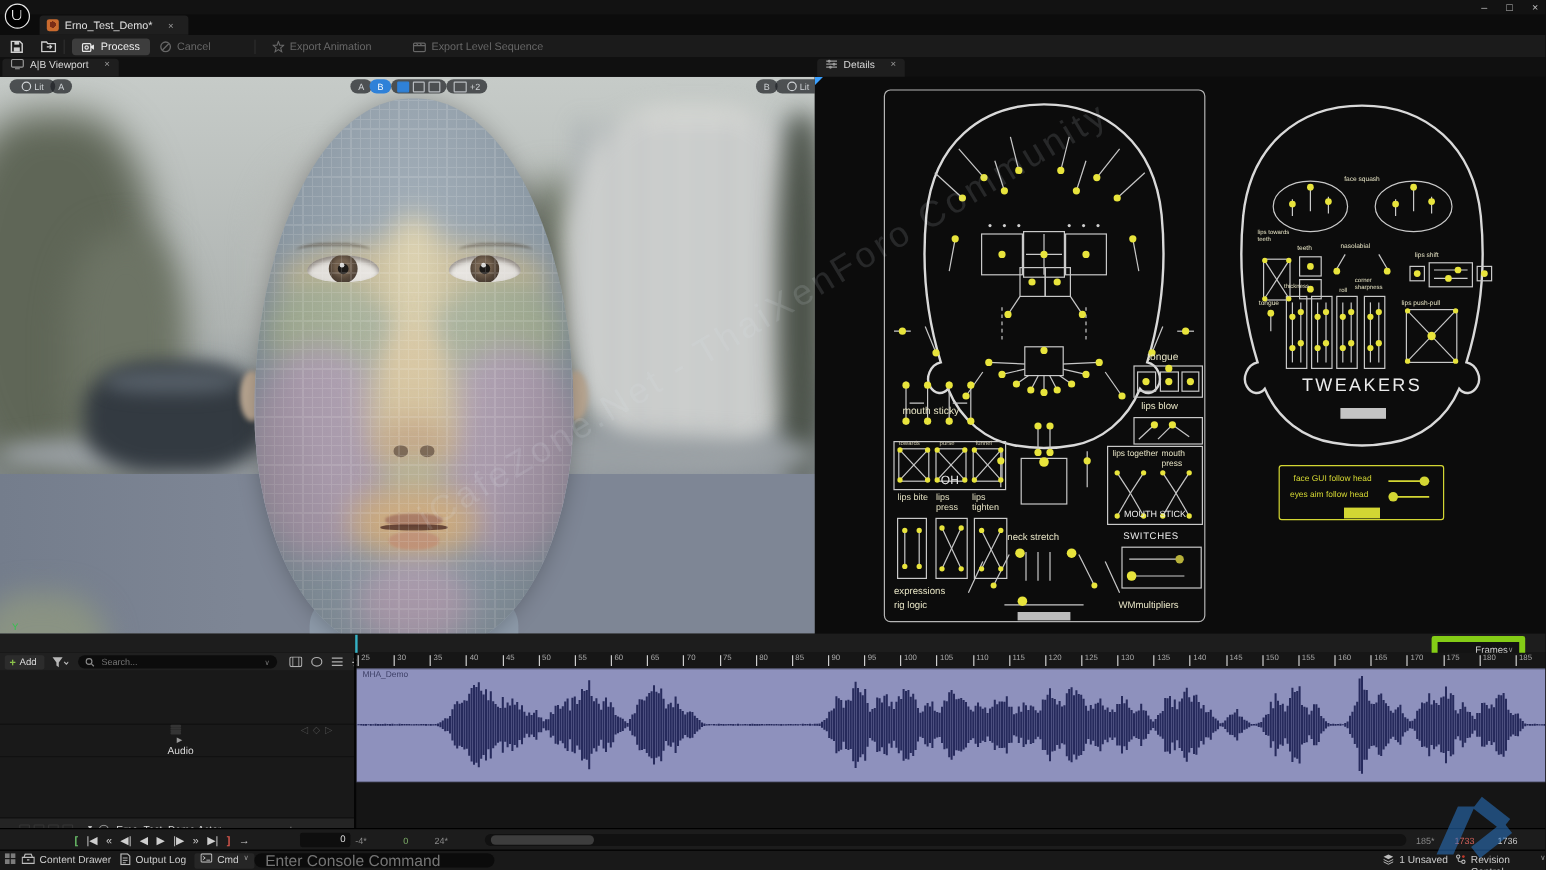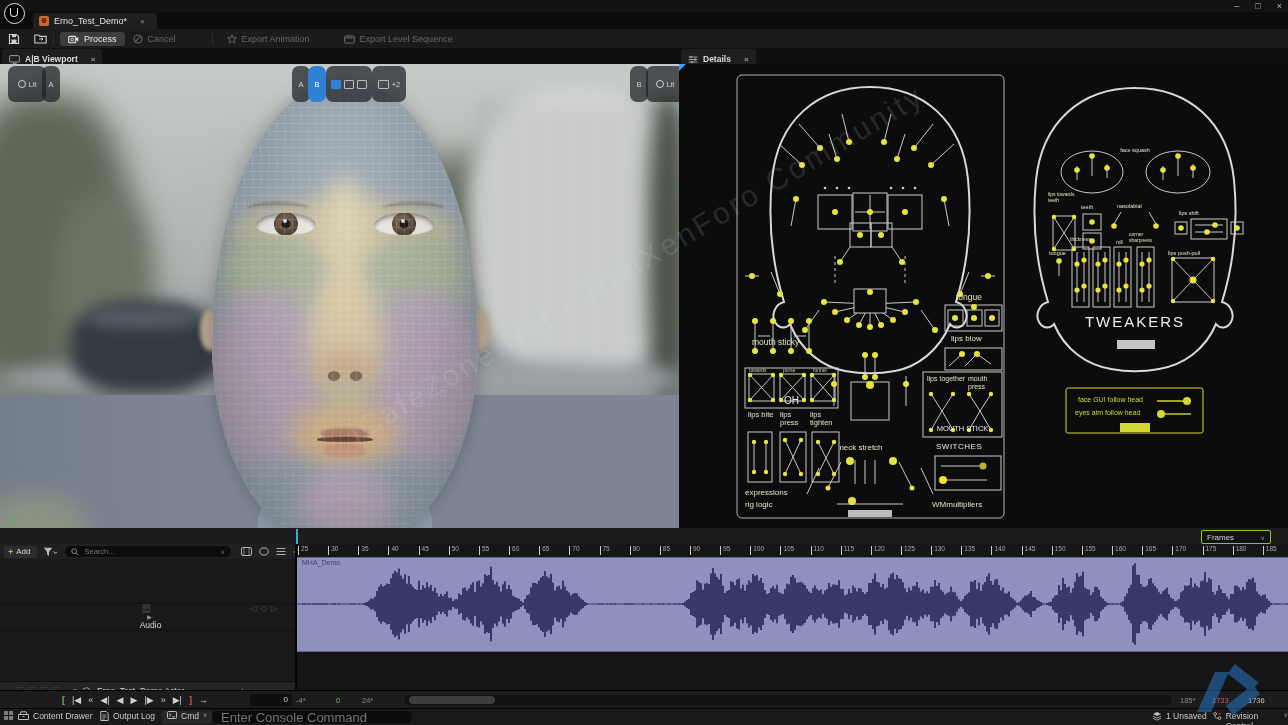--- a/index.html
+++ b/index.html
@@ -17,52 +17,52 @@
   .asset-tab{position:absolute;left:33px;top:1px;height:16px;width:112px;background:#1f1f1f;border-radius:3px 3px 0 0;display:flex;align-items:center;padding:0 6px;gap:5px;}
   .mh-icon{width:10px;height:10px;border-radius:2px;background:radial-gradient(circle at 50% 45%,#7a2c16 0 35%,#c96a2e 36% 100%);}
   .asset-tab .lbl{font-size:9px;color:#e2e2e2;white-space:nowrap;}
   .tab-close{font-size:8px;color:#9a9a9a;margin-left:8px;}
   .toolbar{left:0;top:29px;width:1288px;height:19px;background:#1b1b1b;border-bottom:1px solid #060606;display:flex;align-items:center;}
   .tbtn{display:flex;align-items:center;gap:5px;font-size:9px;padding:2px 8px;border-radius:3px;white-space:nowrap;}
   .tbtn.on{background:#3d3d3d;color:#ececec;}
   .tbtn.off{color:#676767;}
   .tsep{width:1px;height:12px;background:#2d2d2d;margin:0 6px;}
   .paneltabs{left:0;top:48px;width:1288px;height:16px;background:#101010;z-index:20;}
-  .ptab{position:absolute;top:1px;height:15px;background:#1e1e1e;border-radius:3px 3px 0 0;display:flex;align-items:flex-end;gap:5px;padding:0 7px;font-size:8.5px;color:#dadada;font-weight:bold;}
+  .ptab{position:absolute;top:1px;height:15px;background:#1e1e1e;border-radius:3px 3px 0 0;display:flex;align-items:flex-start;gap:5px;padding:0 7px;font-size:8.5px;color:#dadada;}
   
   .viewport{left:0;top:64px;width:679px;height:464px;overflow:hidden;background:linear-gradient(#c6cbc8,#aeb3b1 45%,#9aa1a3 55%,#8f969c 70%);}
   .blob{position:absolute;border-radius:40%;}
   .wall{position:absolute;left:0;top:331px;width:679px;height:133px;background:linear-gradient(90deg,#747d8c,#7e8695 30%,#7e8695);}
   .ear{position:absolute;width:20px;height:42px;background:#bba893;border-radius:50%;filter:blur(2px);}
   .face{position:absolute;left:212px;top:18px;width:266px;height:458px;background:#93a1ad;
         border-radius:50% 50% 42% 42% / 58% 58% 44% 44%;overflow:hidden;box-shadow:0 0 18px rgba(0,0,0,.25);}
   .fr{position:absolute;border-radius:50%;filter:blur(12px);}
   .eye{position:absolute;width:60px;height:22px;background:#e9e6e1;border-radius:48% 48% 50% 50%/60% 60% 45% 45%;overflow:hidden;box-shadow:inset 0 3px 4px rgba(60,50,40,.55);}
   .iris{position:absolute;left:50%;top:48%;width:24px;height:24px;transform:translate(-50%,-50%);border-radius:50%;background:radial-gradient(circle at 46% 42%,#6b5743 0 30%,#4a3a2b 55%,#2a2019 100%);}
   .pupil{position:absolute;left:50%;top:50%;width:9px;height:9px;transform:translate(-50%,-50%);border-radius:50%;background:#0c0906;}
   .glint{position:absolute;left:38%;top:32%;width:4px;height:4px;border-radius:50%;background:rgba(255,255,255,.85);}
   .brow{position:absolute;width:62px;height:10px;border-top:3px solid rgba(74,62,46,.5);border-radius:50%;filter:blur(1px);}
   .wire{position:absolute;inset:0;border-radius:inherit;opacity:.14;
         background-image:repeating-linear-gradient(0deg,#fff 0 1px,transparent 1px 8px),repeating-linear-gradient(90deg,#fff 0 1px,transparent 1px 8px);}
   .shade{position:absolute;inset:0;border-radius:inherit;background:radial-gradient(ellipse at 50% 28%,rgba(255,255,255,.16),rgba(0,0,0,.05) 55%,rgba(0,0,0,.24) 92%);}
-  .pill{position:absolute;height:12px;border-radius:7px;background:rgba(30,33,37,.72);display:flex;align-items:center;justify-content:center;gap:3px;font-size:7.5px;color:#cfd3d6;padding:12px 5px;}
+  .pill{position:absolute;height:12px;border-radius:7px;background:rgba(30,33,37,.72);display:flex;align-items:center;justify-content:center;gap:3px;font-size:7.5px;color:#cfd3d6;padding:0 5px;}
   .pill.blue{background:#2f81d8;color:#fff;}
   .litdot{width:6px;height:6px;border:1px solid #cfd3d6;border-radius:50%;}
   .mini{width:9px;height:7px;border:1px solid #b9bdc1;border-radius:1px;}
   .mini.on{background:#2f81d8;border-color:#2f81d8;}
   
   .details{left:679px;top:64px;width:609px;height:464px;background:#0c0c0c;overflow:hidden;}
   .corner-tri{position:absolute;left:0;top:0;width:0;height:0;border-left:7px solid #3aa0ff;border-bottom:7px solid transparent;}
   .bl{position:absolute;font-size:7.5px;color:#e6e3c4;line-height:1.1;white-space:nowrap;}
   .bl.wrap{white-space:normal;}
   .bl.white{color:#ececec;}
   .bl.yel{color:#d3d633;}
   
   .seq-top{left:0;top:528px;width:1288px;height:16px;background:#1d1d1d;border-bottom:1px solid #090909;}
-  .frames-dd{position:absolute;right:17px;top:2px;width:58px;height:12px;background:#131313;border:1px solid #84cc16;border-radius:2px;display:flex;align-items:center;justify-content:space-between;padding:0 5px;font-size:8px;color:#cfcfcf;}
+  .frames-dd{position:absolute;right:17px;top:2px;width:58px;height:12px;background:#131313;border:5px solid #84cc16;border-radius:2px;display:flex;align-items:center;justify-content:flex-end;padding:0 5px;font-size:8px;color:#cfcfcf;}
   .seq-left{left:0;top:544px;width:295px;height:146px;background:#181818;}
   .seq-tools{position:absolute;left:0;top:0;width:295px;height:15px;background:#202020;display:flex;align-items:center;border-bottom:1px solid #0c0c0c;}
   .addbtn{display:flex;align-items:center;gap:3px;background:#2c2c2c;border-radius:2px;padding:1px 6px 1px 4px;margin-left:4px;font-size:8px;color:#dcdcdc;}
   .addbtn .plus{color:#8bc34a;font-weight:bold;font-size:9px;}
   .searchbox{display:flex;align-items:center;gap:4px;background:#0c0c0c;border-radius:7px;height:11px;width:168px;margin-left:8px;padding:0 6px;}
   .searchbox input{background:transparent;border:none;outline:none;color:#bbb;font-size:7.5px;width:130px;font-family:"Liberation Sans",sans-serif;}
   .seq-icons{display:flex;align-items:center;gap:7px;margin-left:10px;}
   .track-area{position:absolute;left:0;top:15px;width:295px;height:131px;background:#191919;}
   .trk-ico{width:7px;height:7px;border:1px solid #343434;border-radius:1px;display:inline-block;margin-right:3px;}
   .audio-row{position:absolute;left:0;top:44px;width:295px;height:26px;border-top:1px solid #111;border-bottom:1px solid #111;display:flex;align-items:center;flex-direction:column;}

